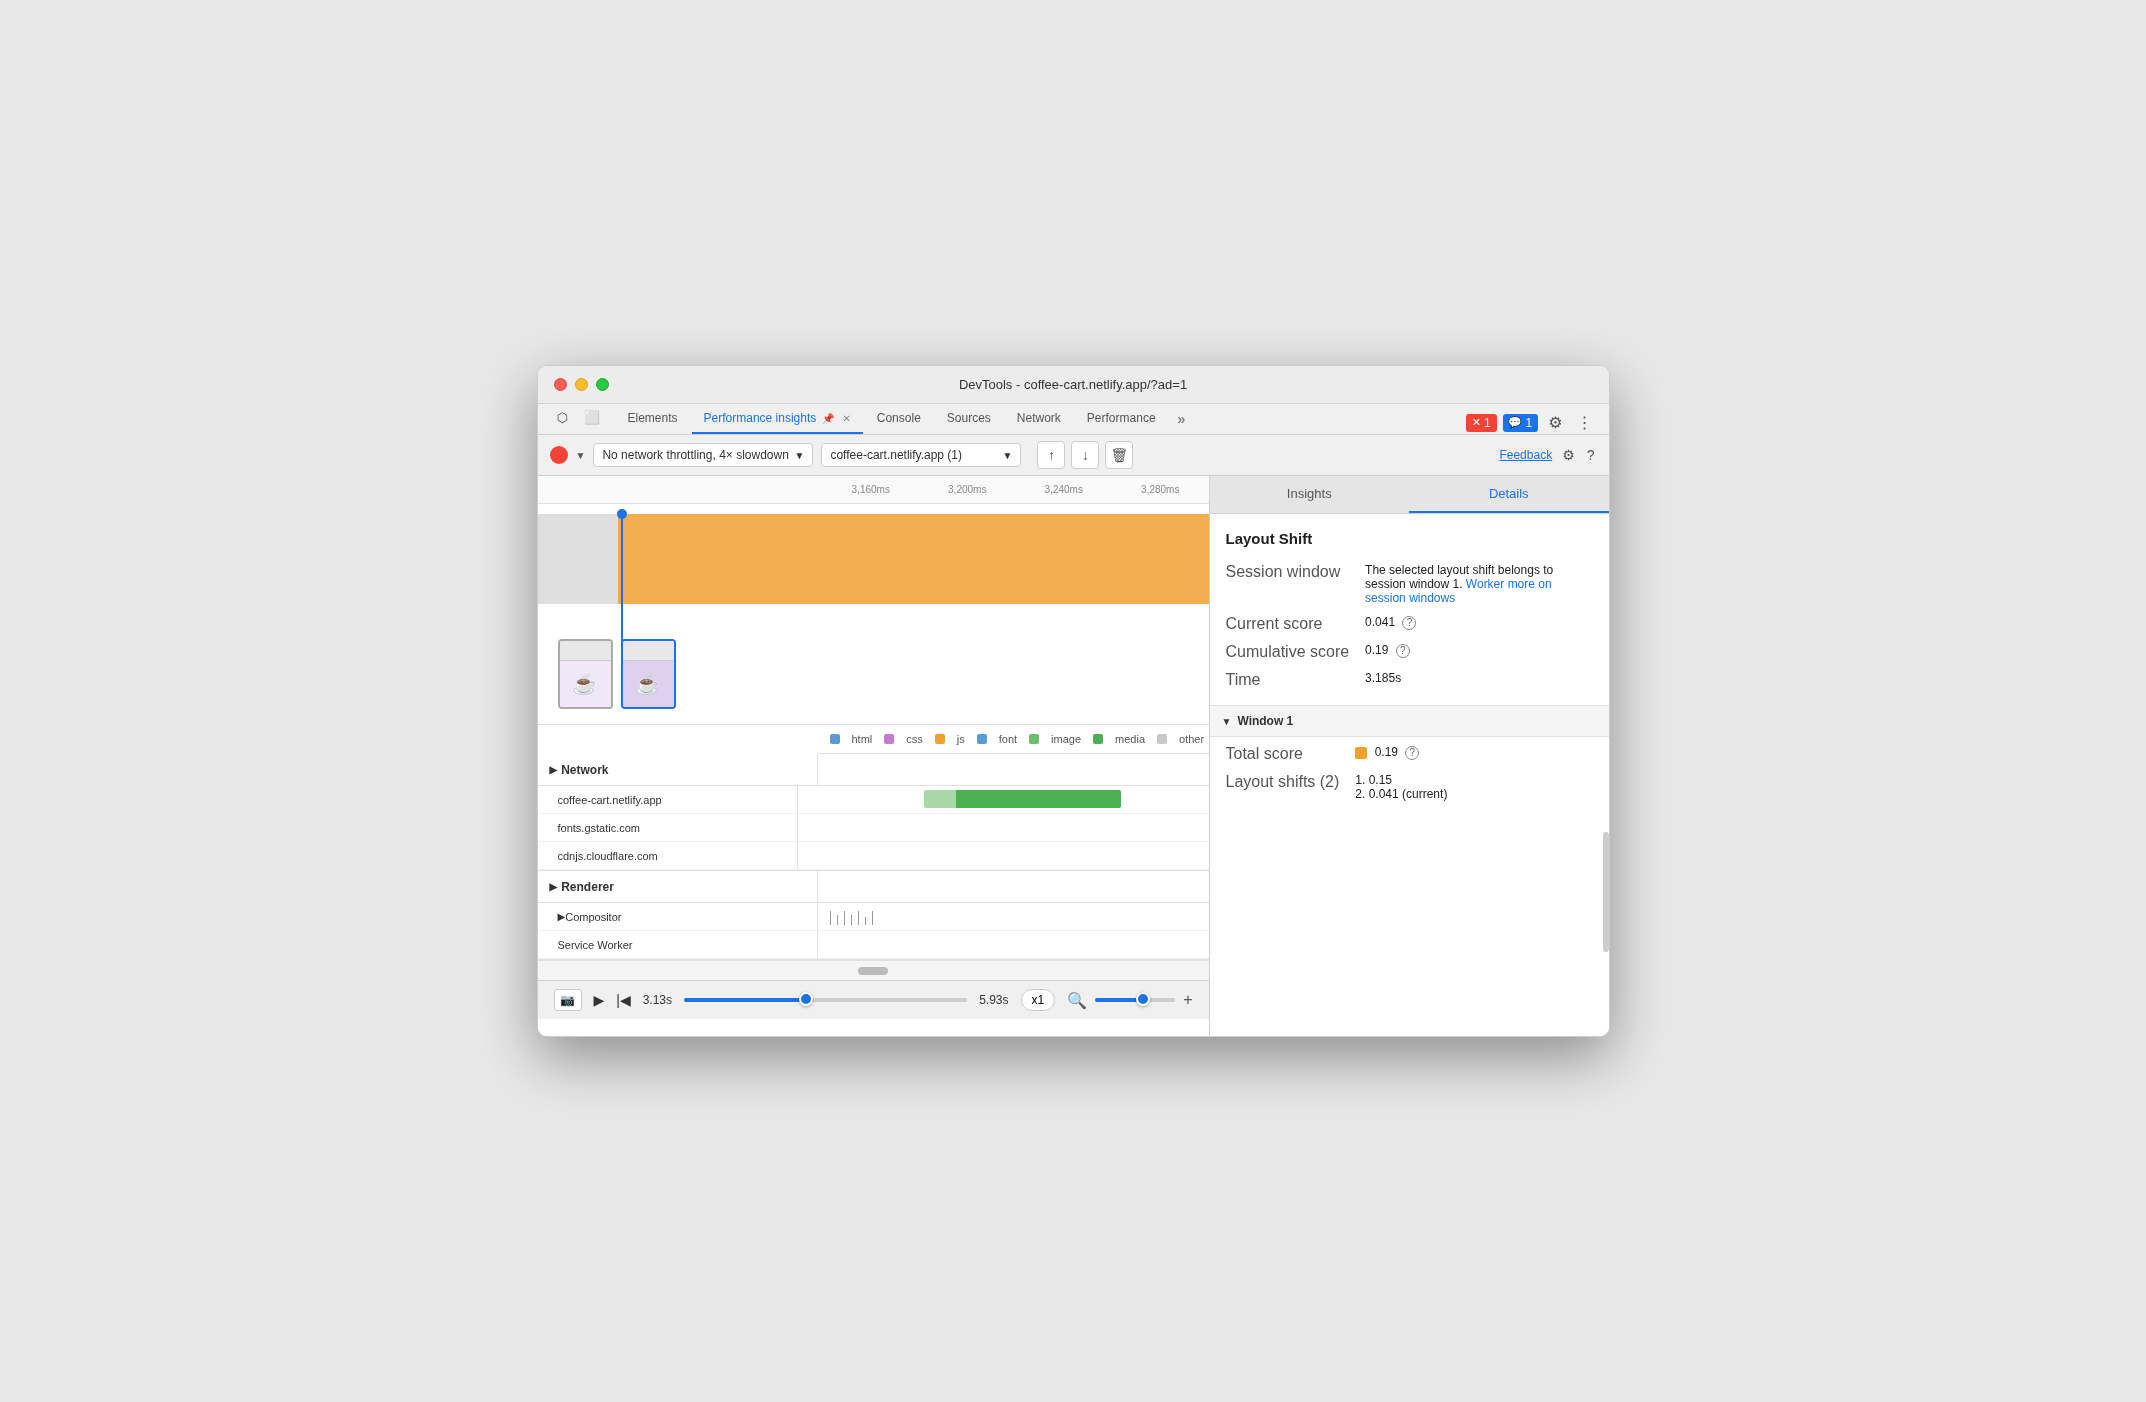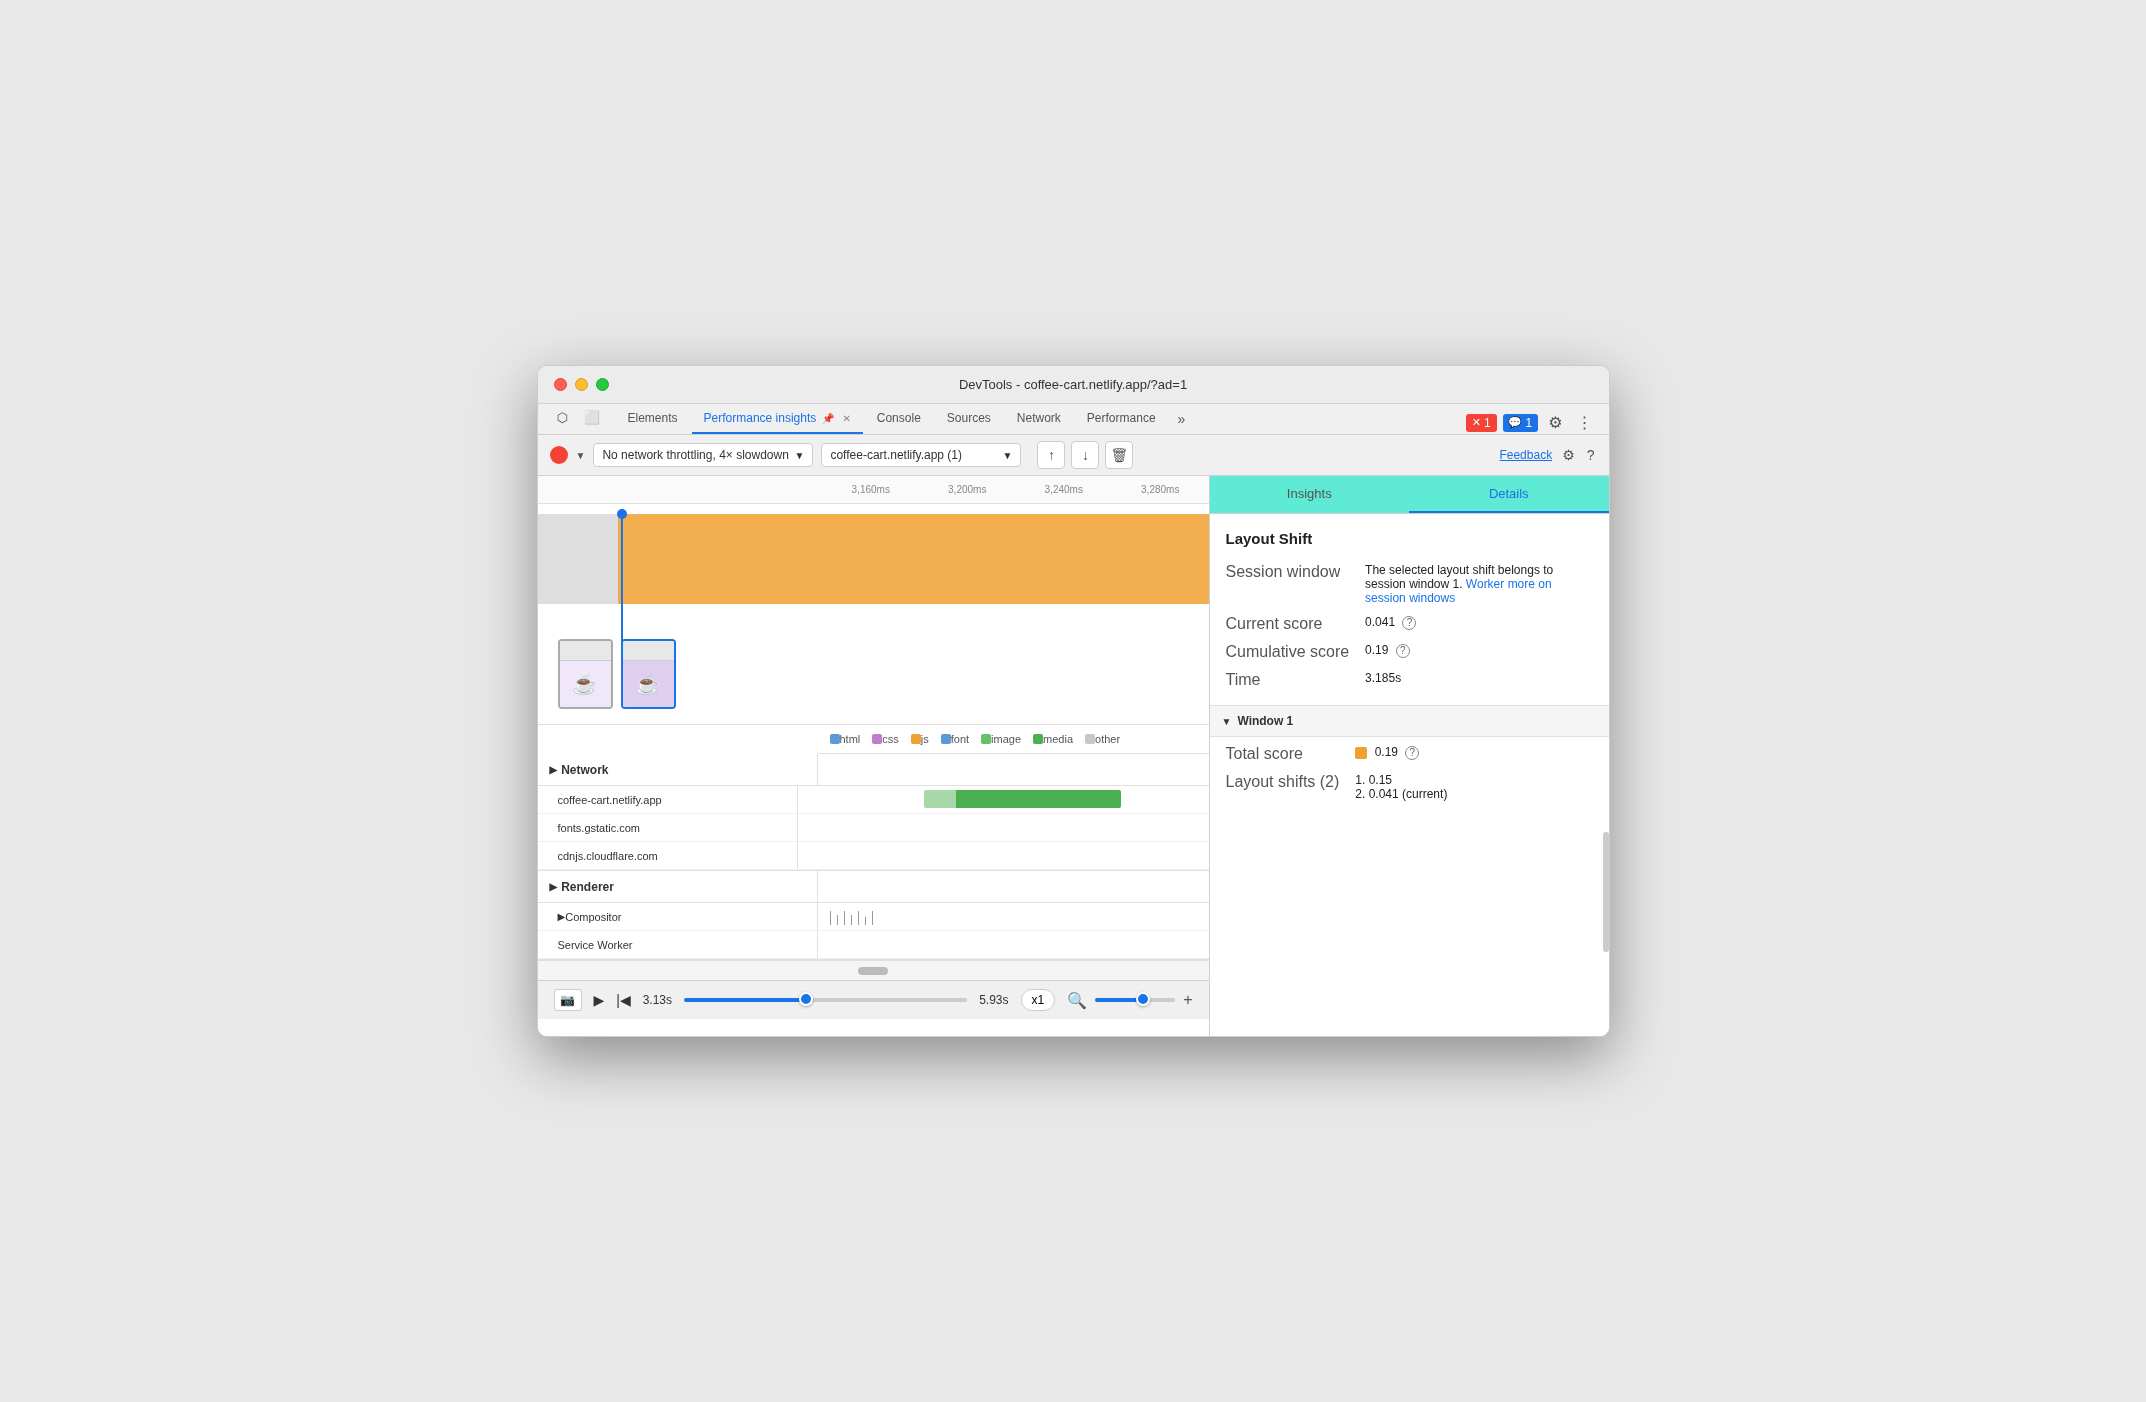--- a/index.html
+++ b/index.html
@@ -353,21 +353,21 @@
       padding: 8px 12px;
       border-bottom: 1px solid #e0e0e0;
       font-size: 11px;
       color: #555;
       background: white;
       margin-left: 280px;
     }
     .legend-item {
       display: flex;
       align-items: center;
-      gap: 0;
+      gap: 12px;
     }
     .legend-dot {
       width: 10px;
       height: 10px;
       border-radius: 2px;
     }
 
     
     .network-section {
       border-bottom: 1px solid #e0e0e0;
@@ -624,21 +624,21 @@
       background: white;
       display: flex;
       flex-direction: column;
       overflow-y: auto;
     }
 
     
     .panel-tabs {
       display: flex;
       border-bottom: 1px solid #d0d0d0;
-      background: #5eead4;
+      background: #e5e5e5;
     }
     .panel-tab {
       flex: 1;
       text-align: center;
       padding: 10px;
       font-size: 13px;
       cursor: pointer;
       color: #555;
       border-bottom: 2px solid transparent;
     }

